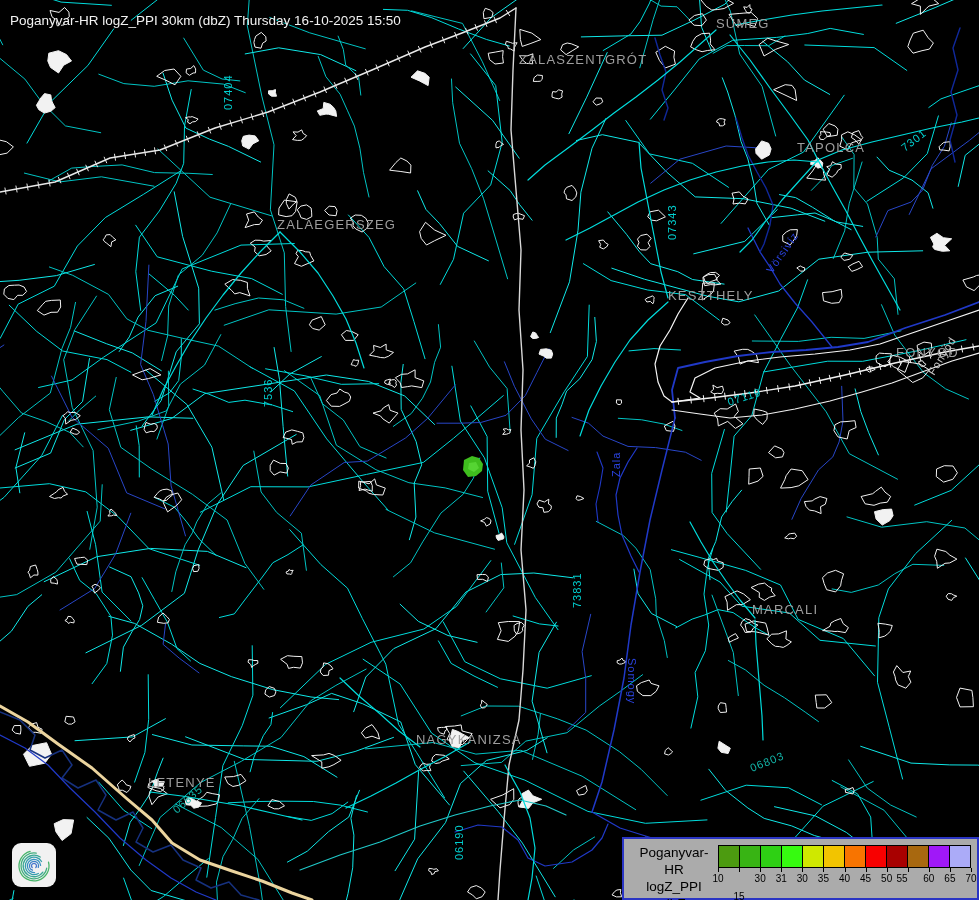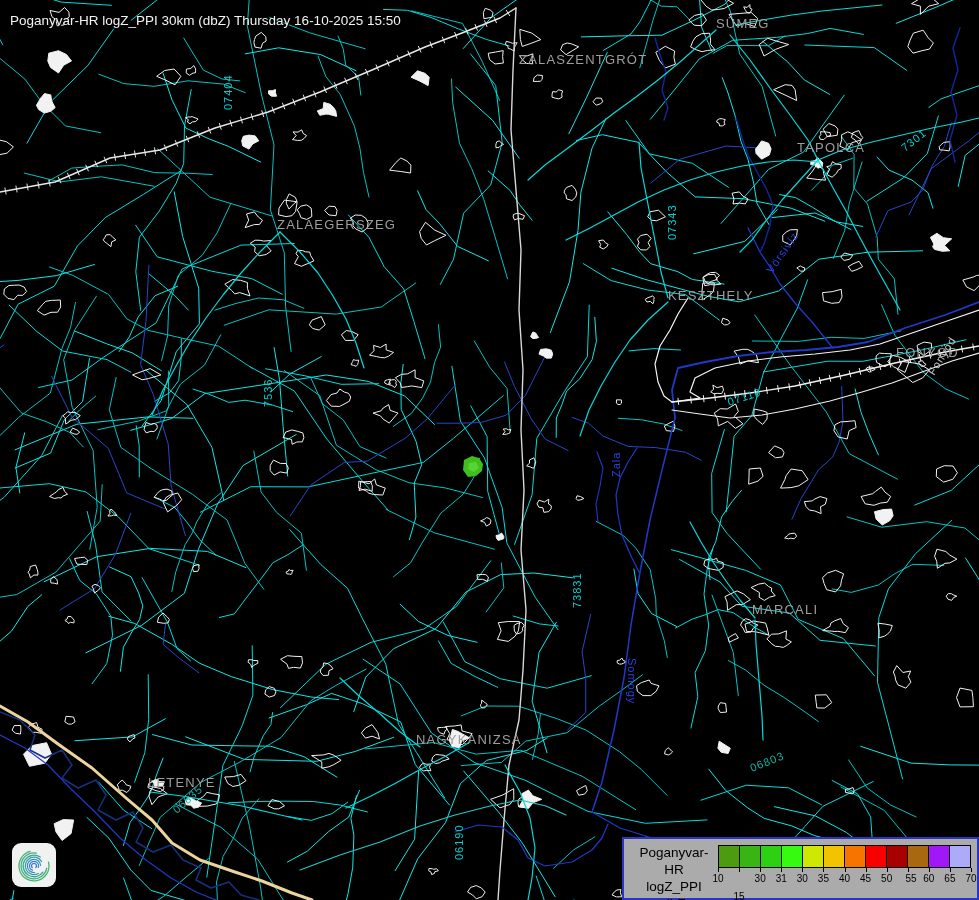--- a/index.html
+++ b/index.html
@@ -603,21 +603,21 @@
         <span class="tick" style="left: 84.3333px;">30</span>
         <div class="tickmark" style="left: 105.417px;"></div>
         <span class="tick" style="left: 105.417px; text-align: right;">35</span>
         <div class="tickmark" style="left: 126.5px;"></div>
         <span class="tick" style="left: 126.5px; text-align: right;">40</span>
         <div class="tickmark" style="left: 147.583px;"></div>
         <span class="tick" style="left: 147.583px;">45</span>
         <div class="tickmark" style="left: 168.667px;"></div>
         <span class="tick" style="left: 168.667px;">50</span>
         <div class="tickmark" style="left: 189.75px;"></div>
-        <span class="tick" style="left: 193px; text-align: right;">55</span>
+        <span class="tick" style="left: 184px; text-align: right;">55</span>
         <div class="tickmark" style="left: 210.833px;"></div>
         <span class="tick" style="left: 210.833px;">60</span>
         <div class="tickmark" style="left: 231.917px;"></div>
         <span class="tick" style="left: 231.917px;">65</span>
         <div class="tickmark" style="left: 253px;"></div>
         <span class="tick" style="left: 253px;">70</span>
       </div>
   </div>
 
   <div id="logo">

